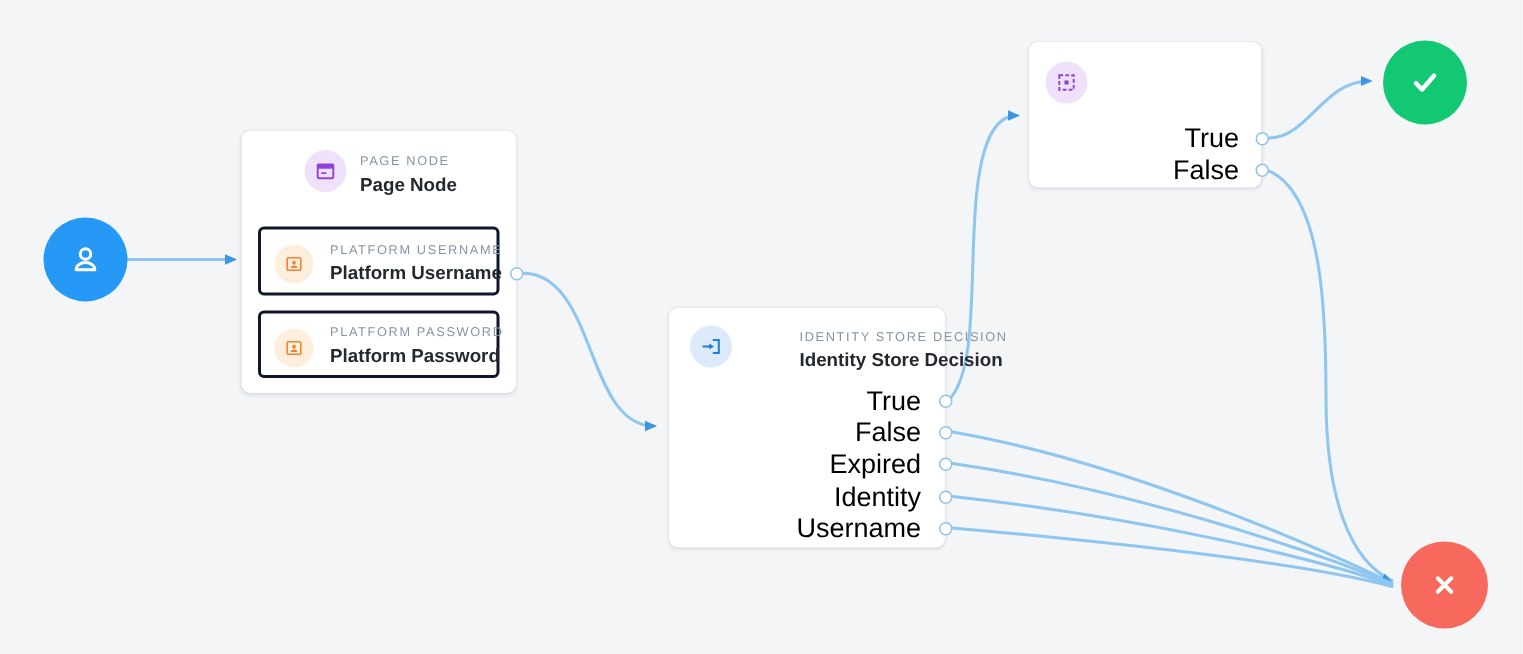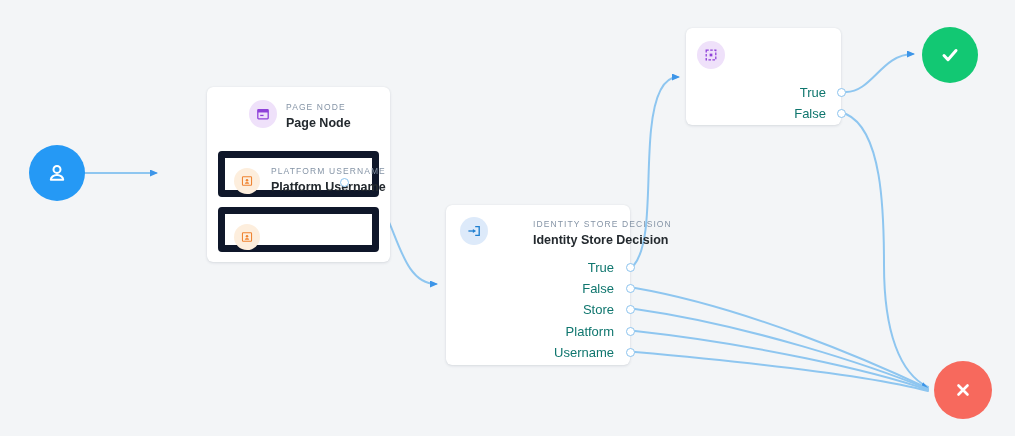--- a/index.html
+++ b/index.html
@@ -7,33 +7,33 @@
     position:relative;width:1015px;height:436px;background:#f3f5f7;
     font-family:"Liberation Sans",sans-serif;overflow:hidden;
   }
   .edges{position:absolute;left:0;top:0;width:1015px;height:436px;}
   .edge{fill:none;stroke:#8ec6f0;stroke-width:2;stroke-linecap:round;}
   .card{
     position:absolute;background:#ffffff;border-radius:6px;
     box-shadow:0 1px 3px rgba(25,45,70,.12),0 0 1px rgba(25,45,70,.10);
   }
   .subcard{
-    position:absolute;background:#ffffff;border:7px solid #0f172a;border-radius:4px;
+    position:absolute;background:#ffffff;border:2px solid #0f172a;border-radius:4px;
     box-sizing:border-box;
   }
   .icon-circle{position:absolute;border-radius:50%;display:flex;align-items:center;justify-content:center;}
   .ic-28{width:28px;height:28px;}
   .ic-26{width:26px;height:26px;}
   .bg-purple{background:#efe1fa;}
   .bg-orange{background:#fdeedd;}
   .bg-blue{background:#ddeafa;}
   .node-text{position:absolute;}
   .cat{font-size:8.5px;font-weight:500;letter-spacing:1.1px;color:#8594a6;line-height:11px;white-space:nowrap;}
   .title{font-size:12.5px;font-weight:700;color:#23292e;line-height:16px;margin-top:2px;white-space:nowrap;}
-  .outcome{position:absolute;right:16px;font-size:13px;color:#0f766e;line-height:15px;text-align:center;white-space:nowrap;}
+  .outcome{position:absolute;right:16px;font-size:18px;color:#000000;line-height:15px;text-align:center;white-space:nowrap;}
   .port{
     position:absolute;width:9px;height:9px;border-radius:50%;
     background:#ffffff;border:1.5px solid #8cc3ee;box-sizing:border-box;
   }
   .endpoint{
     position:absolute;border-radius:50%;display:flex;align-items:center;justify-content:center;
   }
 </style>
 </head>
 <body>
@@ -57,21 +57,21 @@
     <path class="edge" d="M 635 352 C 758 363, 876 377, 928 391"></path>
   </svg>
 
   <div class="endpoint" style="left:29px;top:145px;width:56px;height:56px;background:#2599f5;">
     <svg width="24" height="24" viewBox="0 0 24 24">
       <circle cx="12" cy="8.4" r="3.5" fill="none" stroke="#ffffff" stroke-width="2"></circle>
       <path d="M5.8 18.8 a6.2 4.8 0 0 1 12.4 0 z" fill="none" stroke="#ffffff" stroke-width="2" stroke-linejoin="round"></path>
     </svg>
   </div>
 
-  <div class="card" style="left:161px;top:87px;width:183px;height:175px;margin-left:46px;">
+  <div class="card" style="left:161px;top:87px;width:183px;height:175px;">
     <div class="icon-circle ic-28 bg-purple" style="left:42px;top:13px;">
       <svg width="16" height="16" viewBox="0 0 20 20">
         <rect x="3.5" y="4.5" width="13" height="11.5" rx="1" fill="none" stroke="#8f41d9" stroke-width="1.6"></rect>
         <rect x="3.5" y="4.5" width="13" height="3.6" fill="#8f41d9"></rect>
         <path d="M6.5 11.8 h4.2" stroke="#8f41d9" stroke-width="1.6"></path>
       </svg>
     </div>
     <div class="node-text" style="left:79px;top:15px;">
       <div class="cat">PAGE NODE</div>
       <div class="title">Page Node</div>
@@ -92,39 +92,43 @@
     </div>
 
     <div class="subcard" style="left:11px;top:120px;width:161px;height:45px;">
       <div class="icon-circle ic-26 bg-orange" style="left:9px;top:10px;">
         <svg width="14" height="14" viewBox="0 0 20 20">
           <rect x="3.5" y="4" width="13" height="12" rx="1" fill="none" stroke="#ef8330" stroke-width="1.5"></rect>
           <circle cx="10" cy="8.8" r="1.8" fill="#ef8330"></circle>
           <path d="M6.9 13.9 a3.1 2.4 0 0 1 6.2 0 z" fill="#ef8330"></path>
         </svg>
       </div>
+      <div class="node-text" style="left:46px;top:7px;">
+        <div class="cat">PLATFORM PASSWORD</div>
+        <div class="title">Platform Password</div>
+      </div>
     </div>
   </div>
 
   <div class="card" style="left:446px;top:205px;width:184px;height:160px;">
     <div class="icon-circle ic-28 bg-blue" style="left:14px;top:12px;">
       <svg width="16" height="16" viewBox="0 0 20 20">
         <path d="M11.5 4.5 h5 v11 h-5" fill="none" stroke="#1f7fd0" stroke-width="1.7"></path>
         <path d="M3 10 h6.2" stroke="#1f7fd0" stroke-width="1.7"></path>
         <path d="M8.6 7.4 L12.6 10 L8.6 12.6 Z" fill="#1f7fd0"></path>
       </svg>
     </div>
     <div class="node-text" style="left:48px;top:14px;margin-left:39px;">
       <div class="cat">IDENTITY STORE DECISION</div>
       <div class="title">Identity Store Decision</div>
     </div>
     <div class="outcome" style="top:55px;">True</div>
     <div class="outcome" style="top:76px;">False</div>
-    <div class="outcome" style="top:97px;">Store</div>
-    <div class="outcome" style="top:119px;">Platform</div>
+    <div class="outcome" style="top:97px;">Expired</div>
+    <div class="outcome" style="top:119px;">Identity</div>
     <div class="outcome" style="top:140px;">Username</div>
   </div>
 
   <div class="card" style="left:686px;top:28px;width:155px;height:97px;">
     <div class="icon-circle ic-28 bg-purple" style="left:11px;top:13px;">
       <svg width="16" height="16" viewBox="0 0 20 20">
         <rect x="4" y="4" width="12" height="12" fill="none" stroke="#8f41d9" stroke-width="1.6" stroke-dasharray="3.2 1.8"></rect>
         <rect x="8.3" y="8.3" width="3.4" height="3.4" fill="#8f41d9"></rect>
       </svg>
     </div>

